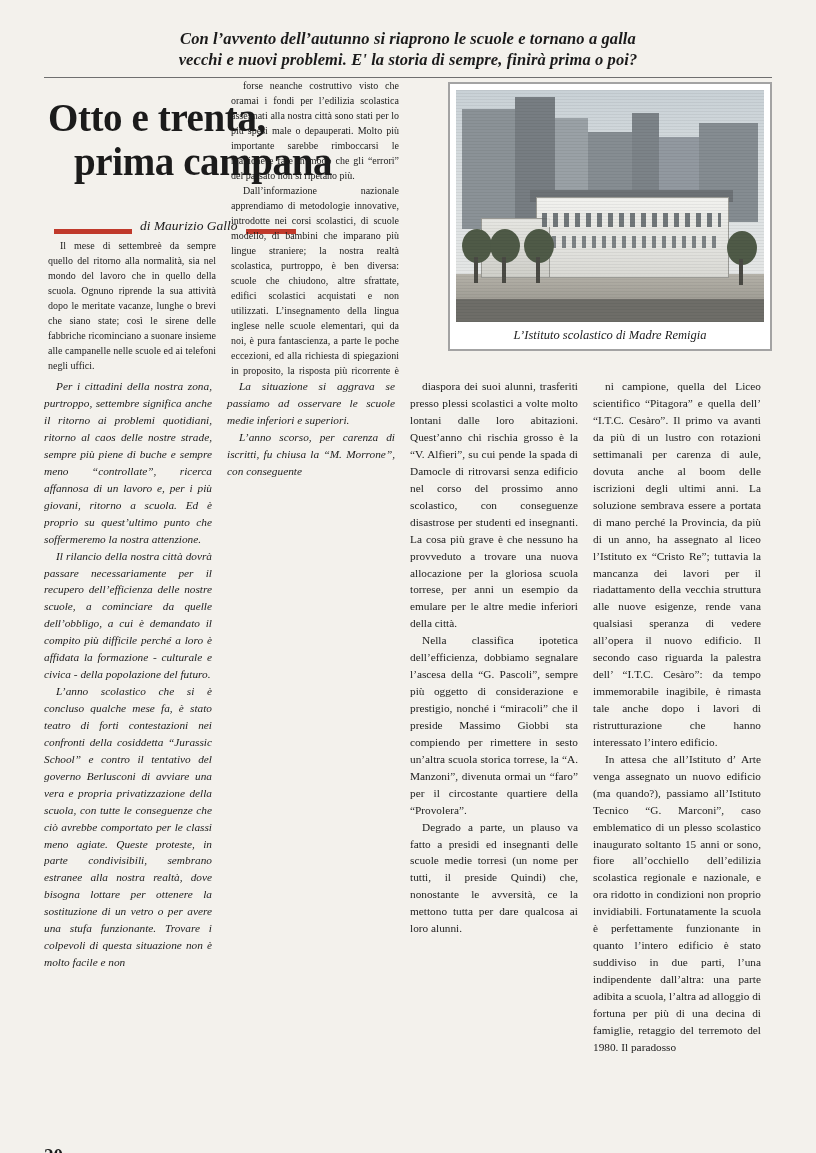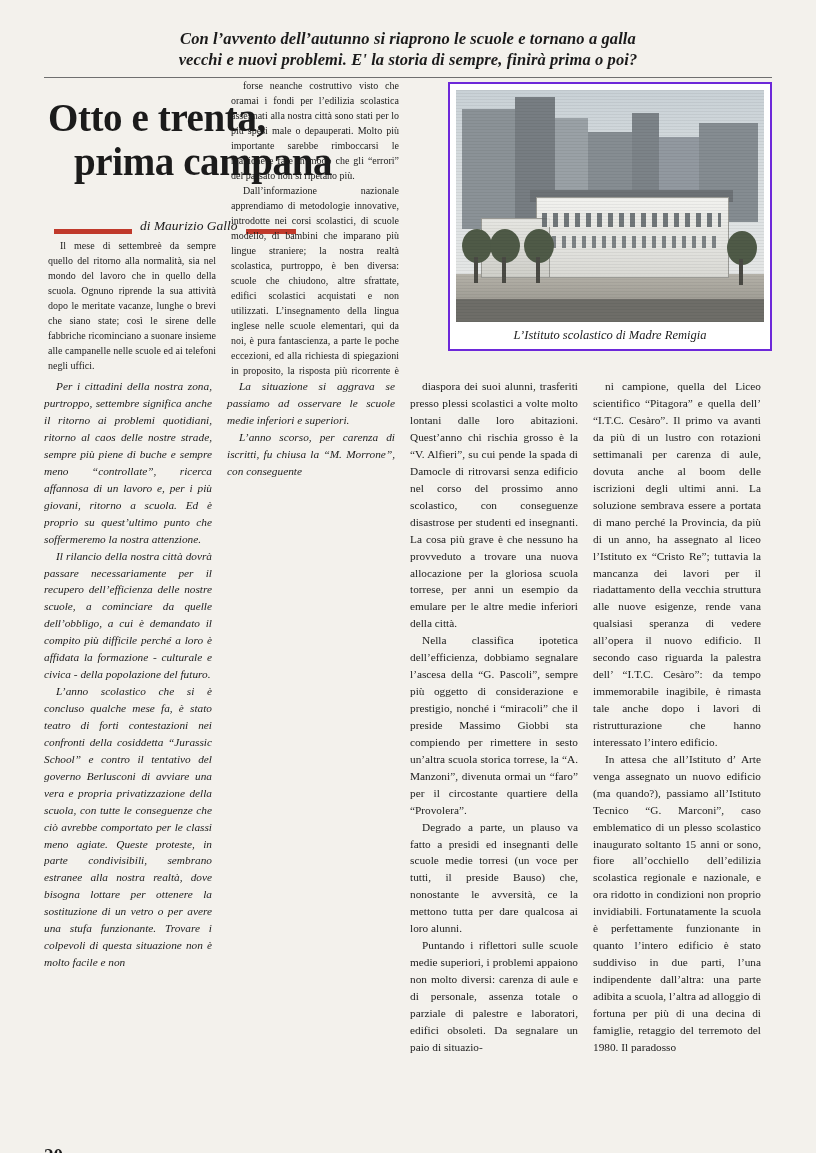--- a/index.html
+++ b/index.html
@@ -75,21 +75,21 @@
     font-size: 13.5px;
     white-space: nowrap;
   }
 
   
   .photo-box {
     position: absolute;
     right: 0;
     top: 4px;
     width: 324px;
-    border: 2px solid #6d28d9;
+    border: 2px solid #a3a3a3;
     background: #fff;
     padding: 6px 6px 2px 6px;
     box-sizing: border-box;
   }
   .photo {
     position: relative;
     width: 100%;
     height: 232px;
     overflow: hidden;
     background: linear-gradient(#cfd6da, #b9c3c8);
@@ -281,22 +281,21 @@
       <p>Il rilancio della nostra città dovrà passare necessariamente per il recupero dell’efficienza delle nostre scuole, a cominciare da quelle dell’obbligo, a cui è demandato il compito più difficile perché a loro è affidata la formazione - culturale e civica - della popolazione del futuro.</p>
       <p>L’anno scolastico che si è concluso qualche mese fa, è stato teatro di forti contestazioni nei confronti della cosiddetta “Jurassic School” e contro il tentativo del governo Berlusconi di avviare una vera e propria privatizzazione della scuola, con tutte le conseguenze che ciò avrebbe comportato per le classi meno agiate. Queste proteste, in parte condivisibili, sembrano estranee alla nostra realtà, dove bisogna lottare per ottenere la sostituzione di un vetro o per avere una stufa funzionante. Trovare i colpevoli di questa situazione non è molto facile e non</p>
     </div>
     <div class="col col2">
       <p>La situazione si aggrava se passiamo ad osservare le scuole medie inferiori e superiori.</p>
       <p>L’anno scorso, per carenza di iscritti, fu chiusa la “M. Morrone”, con conseguente</p>
     </div>
     <div class="col col3">
       <p>diaspora dei suoi alunni, trasferiti presso plessi scolastici a volte molto lontani dalle loro abitazioni. Quest’anno chi rischia grosso è la “V. Alfieri”, su cui pende la spada di Damocle di ritrovarsi senza edificio nel corso del prossimo anno scolastico, con conseguenze disastrose per studenti ed insegnanti. La cosa più grave è che nessuno ha provveduto a trovare una nuova allocazione per la gloriosa scuola torrese, per anni un esempio da emulare per le altre medie inferiori della città.</p>
       <p>Nella classifica ipotetica dell’efficienza, dobbiamo segnalare l’ascesa della “G. Pascoli”, sempre più oggetto di considerazione e prestigio, nonché i “miracoli” che il preside Massimo Giobbi sta compiendo per rimettere in sesto un’altra scuola storica torrese, la “A. Manzoni”, divenuta ormai un “faro” per il circostante quartiere della “Provolera”.</p>
-      <p>Degrado a parte, un plauso va fatto a presidi ed insegnanti delle scuole medie torresi (un voce per tutti, il preside Bauso) che, nonostante le avversità, ce la mettono tutta per dare qualcosa ai loro alunni.</p>
-      <p>Puntando i riflettori sulle scuole medie superiori, i problemi appaiono non molto diversi: carenza di aule e di personale, assenza totale o parziale di palestre e laboratori, edifici obsoleti. Da segnalare un paio di situazio-</p>
+      <p>Degrado a parte, un plauso va fatto a presidi ed insegnanti delle scuole medie torresi (un nome per tutti, il preside Quindi) che, nonostante le avversità, ce la mettono tutta per dare qualcosa ai loro alunni.</p>
     </div>
     <div class="col col4">
       <p>ni campione, quella del Liceo scientifico “Pitagora” e quella dell’ “I.T.C. Cesàro”. Il primo va avanti da più di un lustro con rotazioni settimanali per carenza di aule, dovuta anche al boom delle iscrizioni degli ultimi anni. La soluzione sembrava essere a portata di mano perché la Provincia, da più di un anno, ha assegnato al liceo l’Istituto ex “Cristo Re”; tuttavia la mancanza dei lavori per il riadattamento della vecchia struttura alle nuove esigenze, rende vana qualsiasi speranza di vedere all’opera il nuovo edificio. Il secondo caso riguarda la palestra dell’ “I.T.C. Cesàro”: da tempo immemorabile inagibile, è rimasta tale anche dopo i lavori di ristrutturazione che hanno interessato l’intero edificio.</p>
       <p>In attesa che all’Istituto d’ Arte venga assegnato un nuovo edificio (ma quando?), passiamo all’Istituto Tecnico “G. Marconi”, caso emblematico di un plesso scolastico inaugurato soltanto 15 anni or sono, fiore all’occhiello dell’edilizia scolastica regionale e nazionale, e ora ridotto in condizioni non proprio invidiabili. Fortunatamente la scuola è perfettamente funzionante in quanto l’intero edificio è stato suddiviso in due parti, l’una indipendente dall’altra: una parte adibita a scuola, l’altra ad alloggio di fortuna per più di una decina di famiglie, retaggio del terremoto del 1980. Il paradosso</p>
     </div>
   </div>
 
   <div class="footer">
     <span class="pagenum">20</span>
     <span class="masthead">lo Strillone</span>

